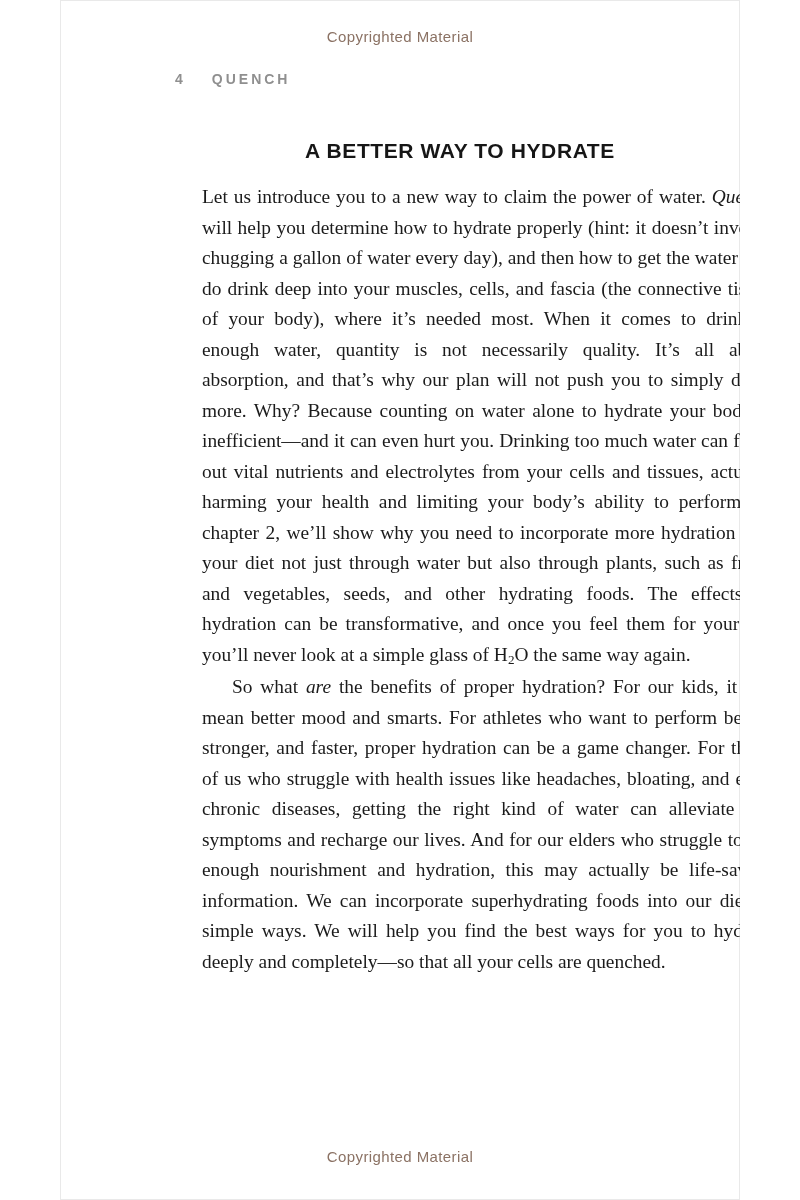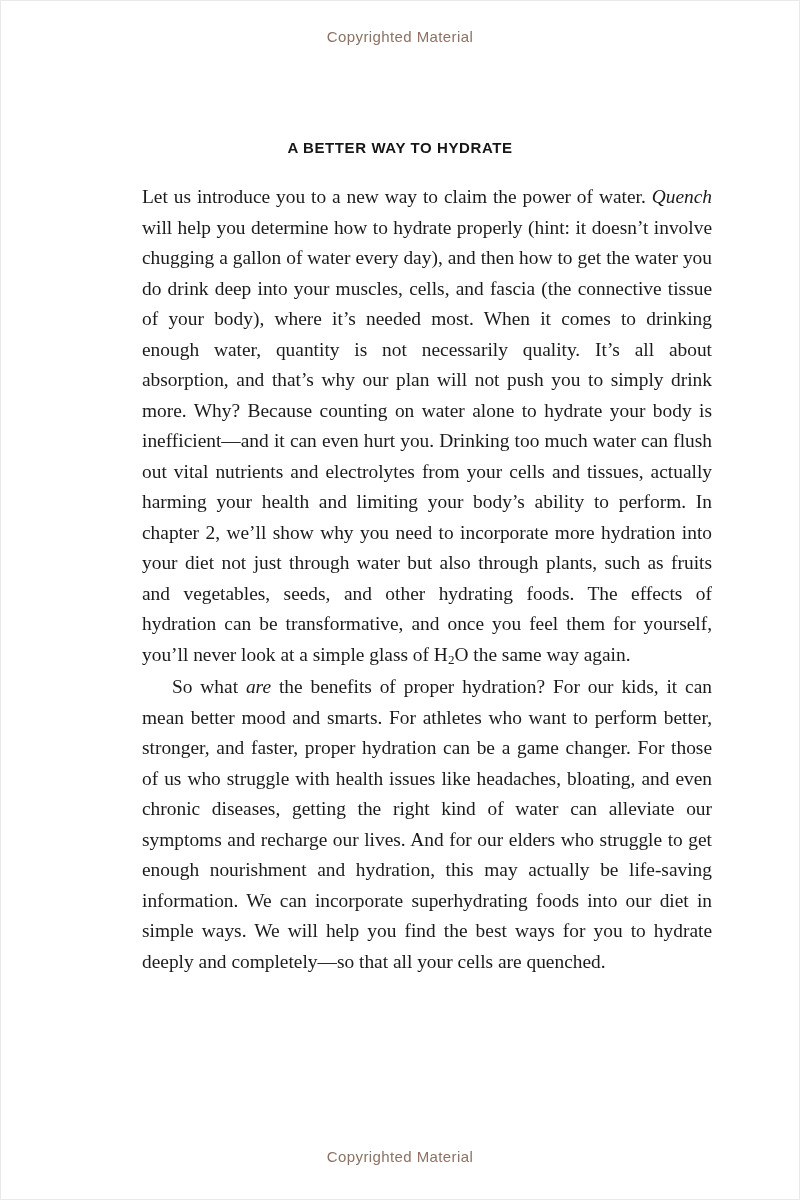--- a/index.html
+++ b/index.html
@@ -2,21 +2,21 @@
 <html lang="en"><head>
 <meta charset="utf-8">
 <style>
   html, body {
     margin: 0;
     padding: 0;
     background: #ffffff;
   }
   .page {
     position: relative;
-    width: 800px;
+    width: 680px;
     height: 1200px;
     margin: 0 auto;
     background: #ffffff;
     box-shadow: inset 0 0 0 1px #e9e9e9;
     overflow: hidden;
     font-family: "Liberation Serif", "DejaVu Serif", serif;
     color: var(--text-color, #1b1b1b);
   }
   .copyright {
     position: absolute;
@@ -48,21 +48,21 @@
   }
 
   .section-heading {
     position: absolute;
     top: 139px;
     left: 115px;
     width: 570px;
     margin: 0;
     text-align: center;
     font-family: "Liberation Sans", "DejaVu Sans", sans-serif;
-    font-size: 15px;
+    font-size: 21px;
     font-weight: bold;
     letter-spacing: 0.6px;
     color: #161616;
   }
 
   .body-text {
     position: absolute;
     top: 182px;
     left: 115px;
     width: 570px;
@@ -85,20 +85,23 @@
     top: 0.28em;
   }
 </style>
 </head>
 <body>
 
 <div class="page" style="--copyright-color: #8b7264; --runhead-color: #8f8f8f; --text-color: #1b1b1b;">
 
   <div class="copyright top">Copyrighted Material</div>
 
+  <div class="running-head">
+    <span class="page-num">4</span><span>QUENCH</span>
+  </div>
 
   <h1 class="section-heading">A BETTER WAY TO HYDRATE</h1>
 
   <div class="body-text">
       <p><span>Let us introduce you to a new way to claim the power of water. </span><span class="it">Quench</span><span> will help you determine how to hydrate properly (hint: it doesn’t involve chugging a gallon of water every day), and then how to get the water you do drink deep into your muscles, cells, and fascia (the connective tissue of your body), where it’s needed most. When it comes to drinking enough water, quantity is not necessarily quality. It’s all about absorption, and that’s why our plan will not push you to simply drink more. Why? Because counting on water alone to hydrate your body is inefficient—and it can even hurt you. Drinking too much water can flush out vital nutrients and electrolytes from your cells and tissues, actually harming your health and limiting your body’s ability to perform. In chapter 2, we’ll show why you need to incorporate more hydration into your diet not just through water but also through plants, such as fruits and vegetables, seeds, and other hydrating foods. The effects of hydration can be transformative, and once you feel them for yourself, you’ll never look at a simple glass of H</span><span class="sb">2</span><span>O the same way again.</span></p>
       <p class="indent"><span>So what </span><span class="it">are</span><span> the benefits of proper hydration? For our kids, it can mean better mood and smarts. For athletes who want to perform better, stronger, and faster, proper hydration can be a game changer. For those of us who struggle with health issues like headaches, bloating, and even chronic diseases, getting the right kind of water can alleviate our symptoms and recharge our lives. And for our elders who struggle to get enough nourishment and hydration, this may actually be life-saving information. We can incorporate superhydrating foods into our diet in simple ways. We will help you find the best ways for you to hydrate deeply and completely—so that all your cells are quenched.</span></p>
     </div>
 
   <div class="copyright bottom">Copyrighted Material</div>
 

